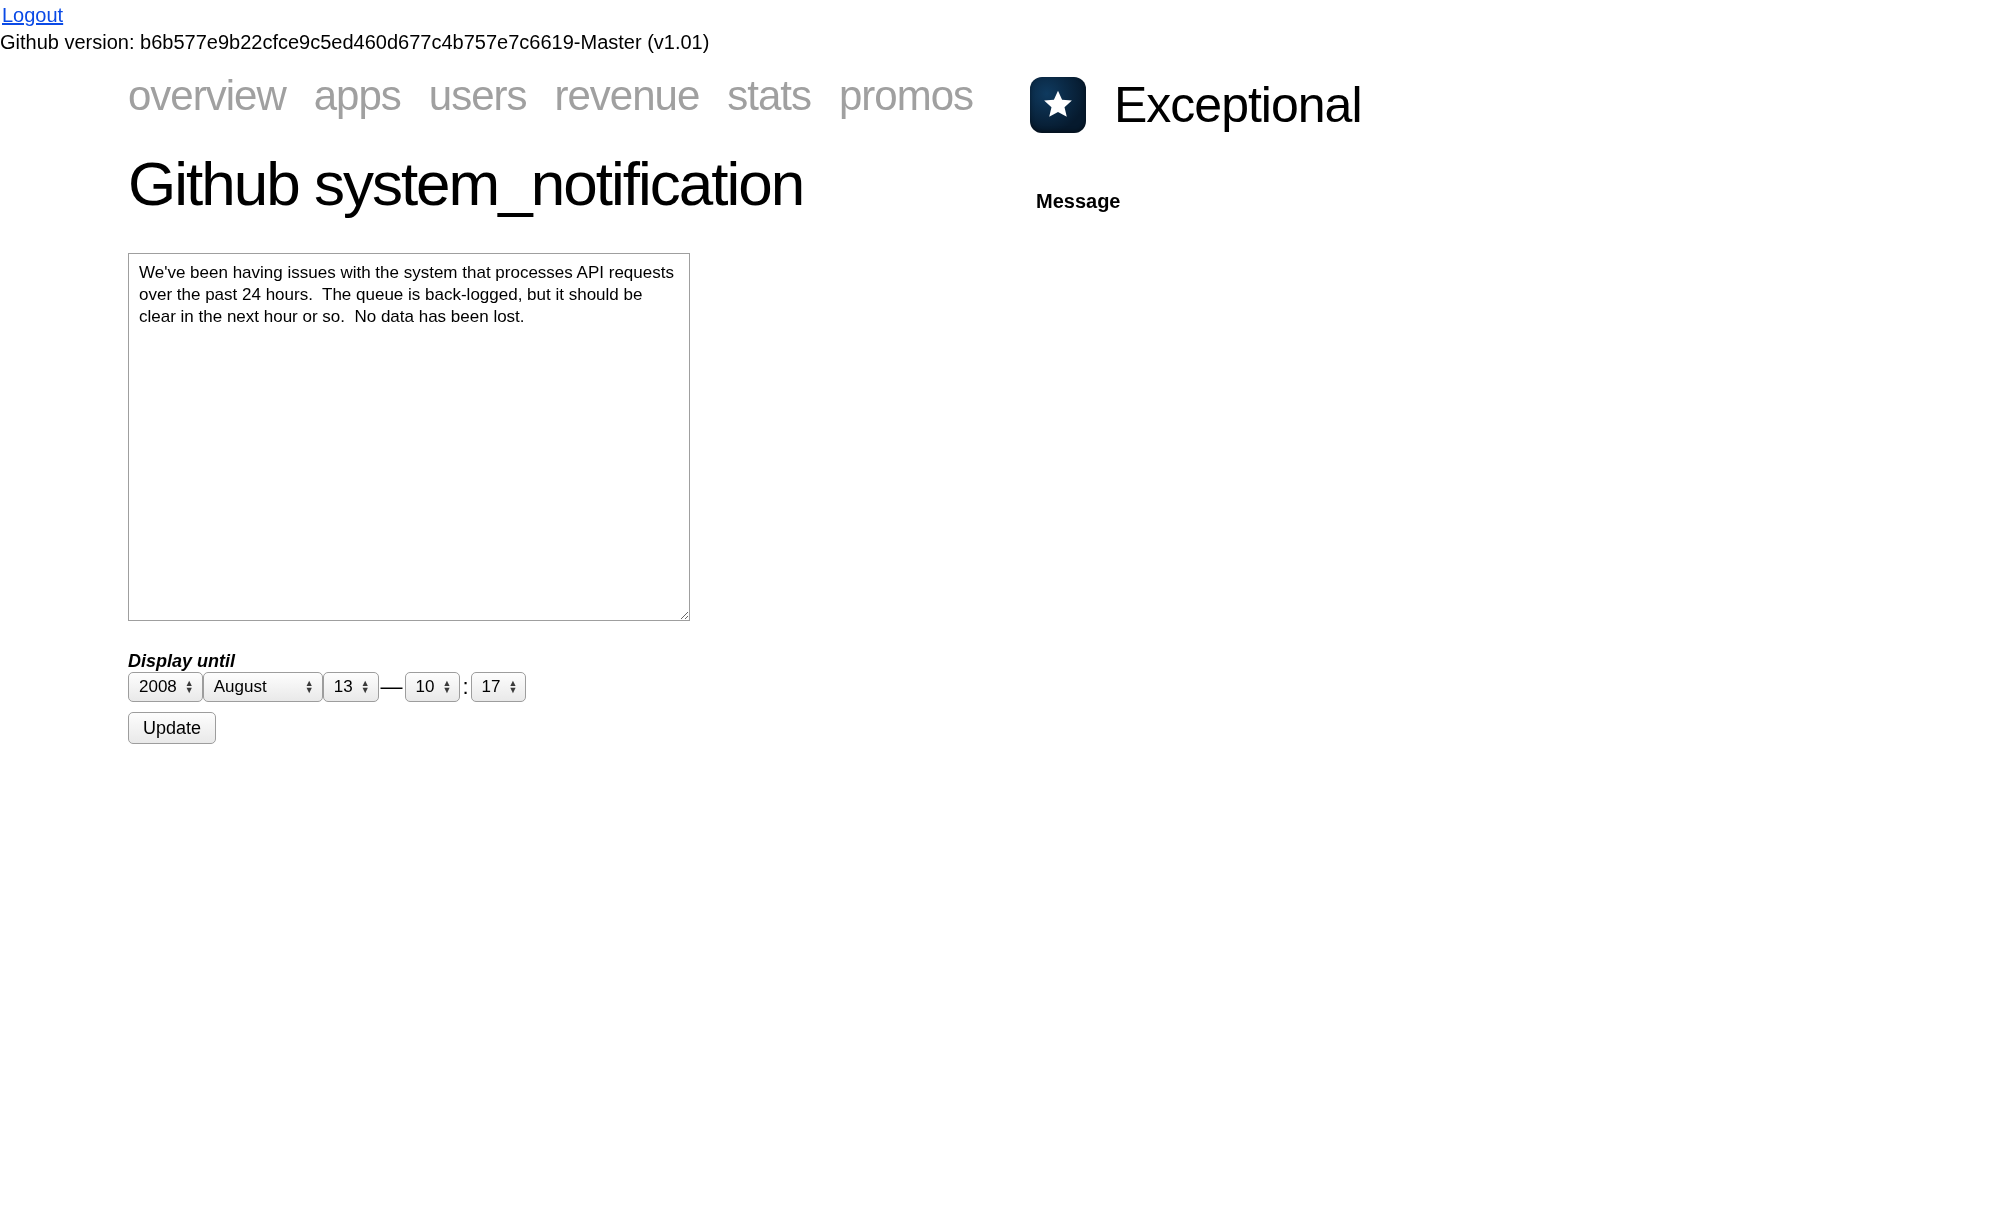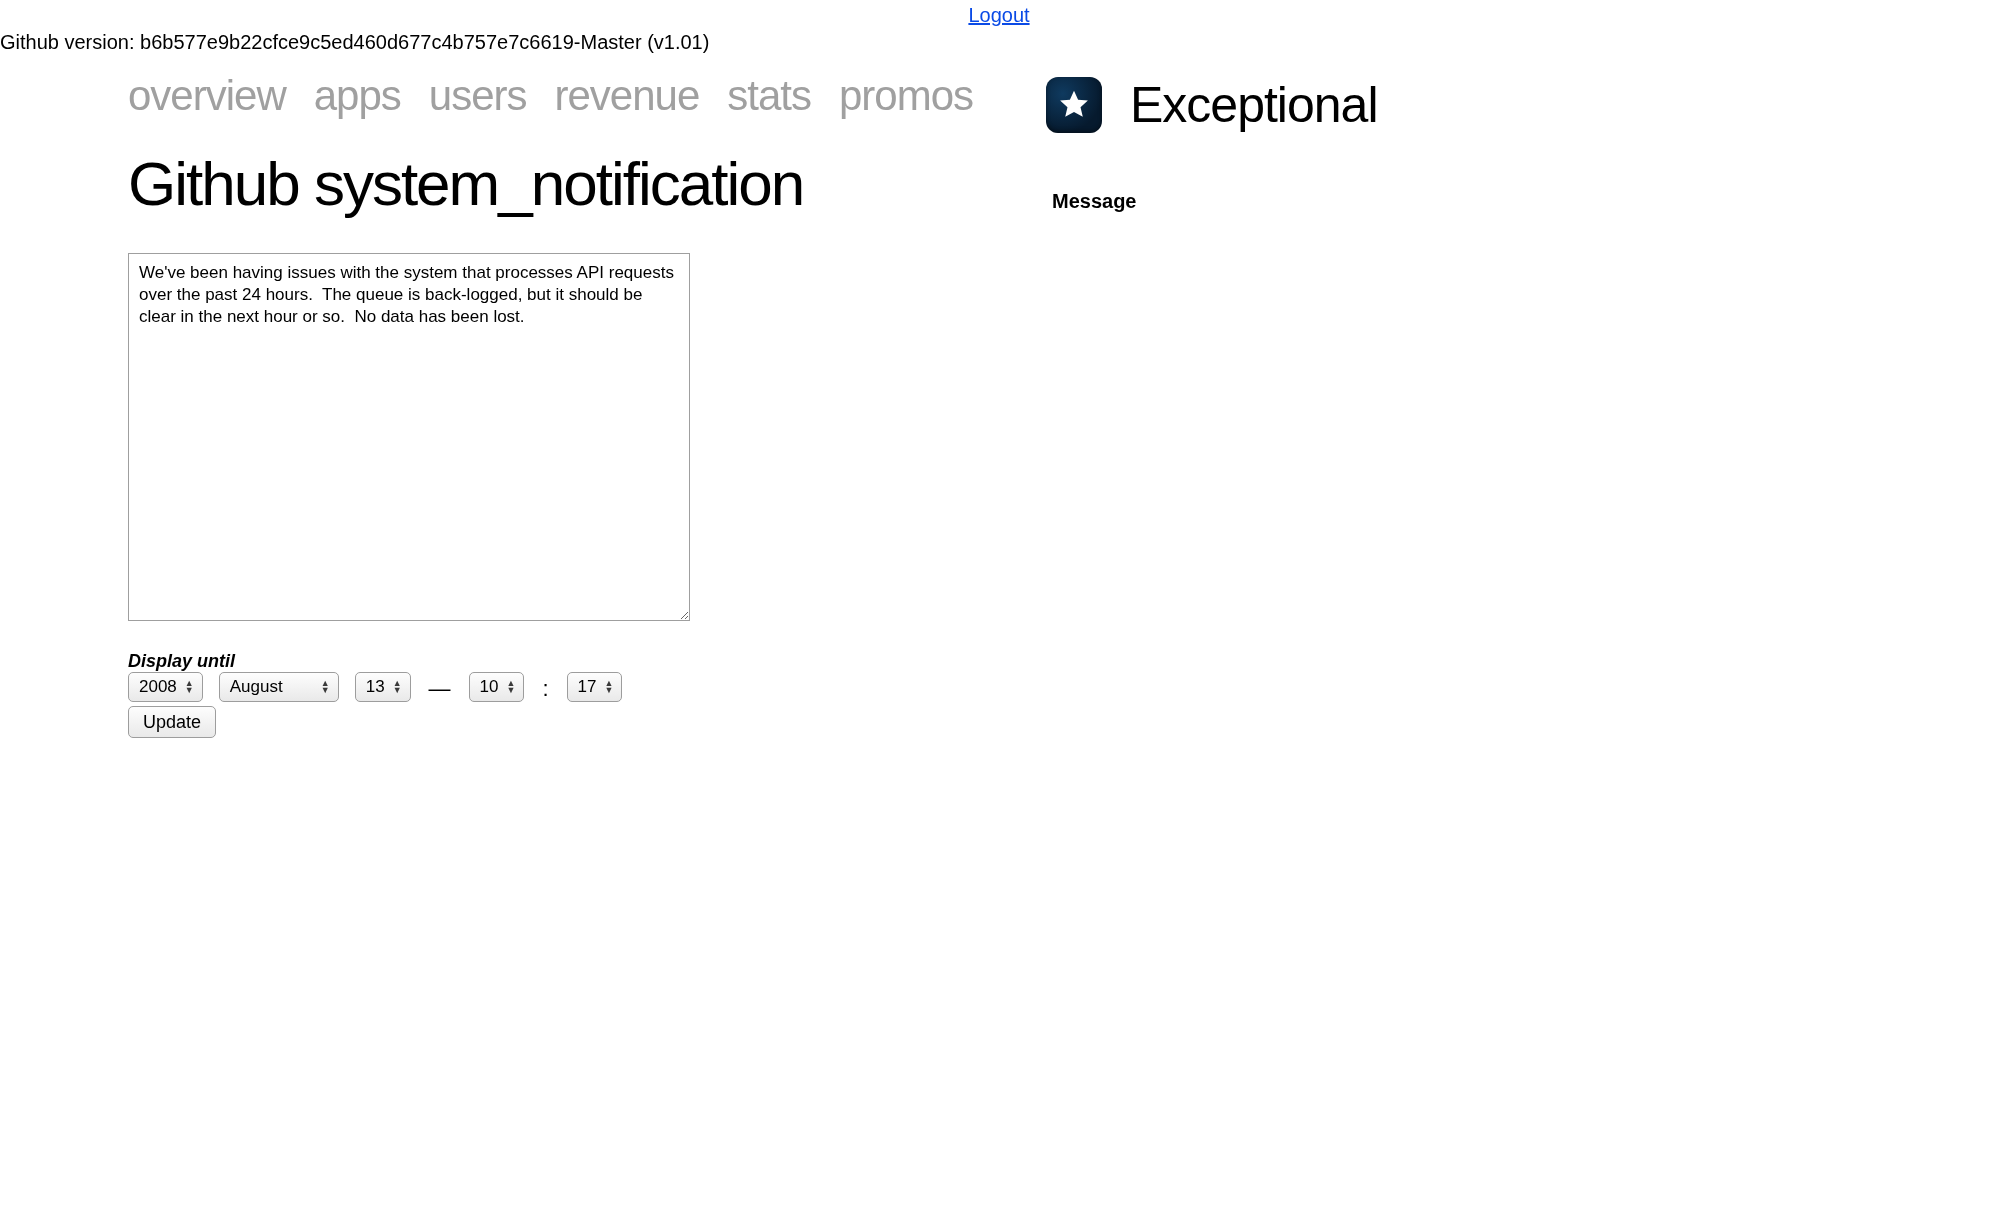--- a/index.html
+++ b/index.html
@@ -10,40 +10,39 @@
     body {
       font-family: "Helvetica Neue", Helvetica, Arial, sans-serif;
       background: #fff;
       color: #000;
       width: 1996px;
       position: relative;
     }
     .top-bar {
       font-size: 20px;
       padding: 4px 0 4px 2px;
-      text-align: center;
     }
     .top-bar .logout-link {
       color: #0a4ae6;
       text-decoration: underline;
     }
     .github-version {
       font-size: 20px;
       padding: 0 0 8px 0;
     }
     .container {
       display: flex;
       padding: 10px 0 0 128px;
       width: 100%;
     }
     .left-col {
       flex: 0 0 870px;
     }
     .right-col {
-      margin-left: 48px;
+      margin-left: 32px;
       flex: 0 0 460px;
     }
     nav.main-nav {
       display: flex;
       gap: 28px;
       margin-bottom: 28px;
       text-align: center;
     }
     nav.main-nav a {
       font-size: 42px;
@@ -70,23 +69,23 @@
     }
     .display-until-label {
       font-size: 18px;
       font-weight: 700;
       margin-top: 26px;
       margin-bottom: 0;
       font-style: italic;
     }
     .date-row {
       display: flex;
-      align-items: flex-end;
-      gap: 16px;
-      margin-bottom: 4px;
+      align-items: center;
+      gap: 0;
+      margin-bottom: 10px;
     }
     .mac-select {
       display: inline-flex;
       align-items: center;
       height: 30px;
       border: 1px solid #9d9d9d;
       border-radius: 5px;
       background: linear-gradient(#fdfdfd, #e9e9e9);
       padding: 0 8px 0 10px;
       font-size: 17px;

